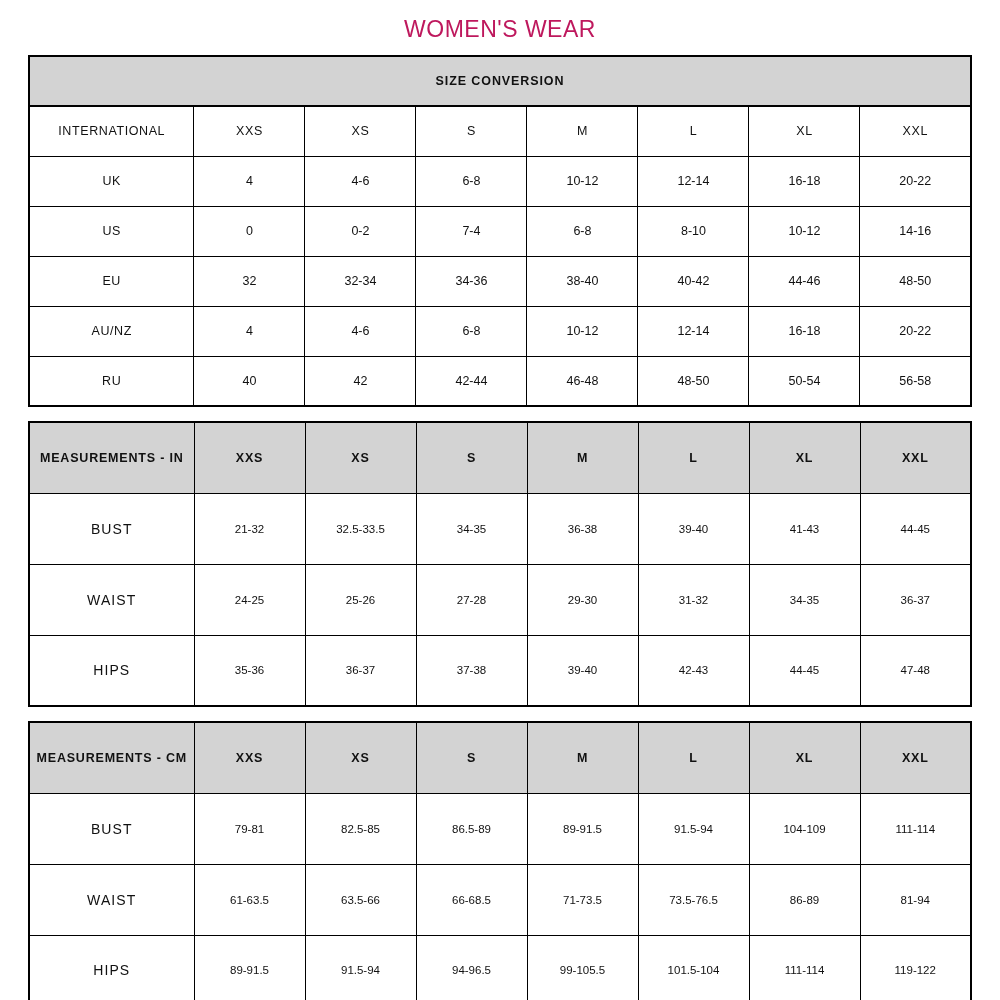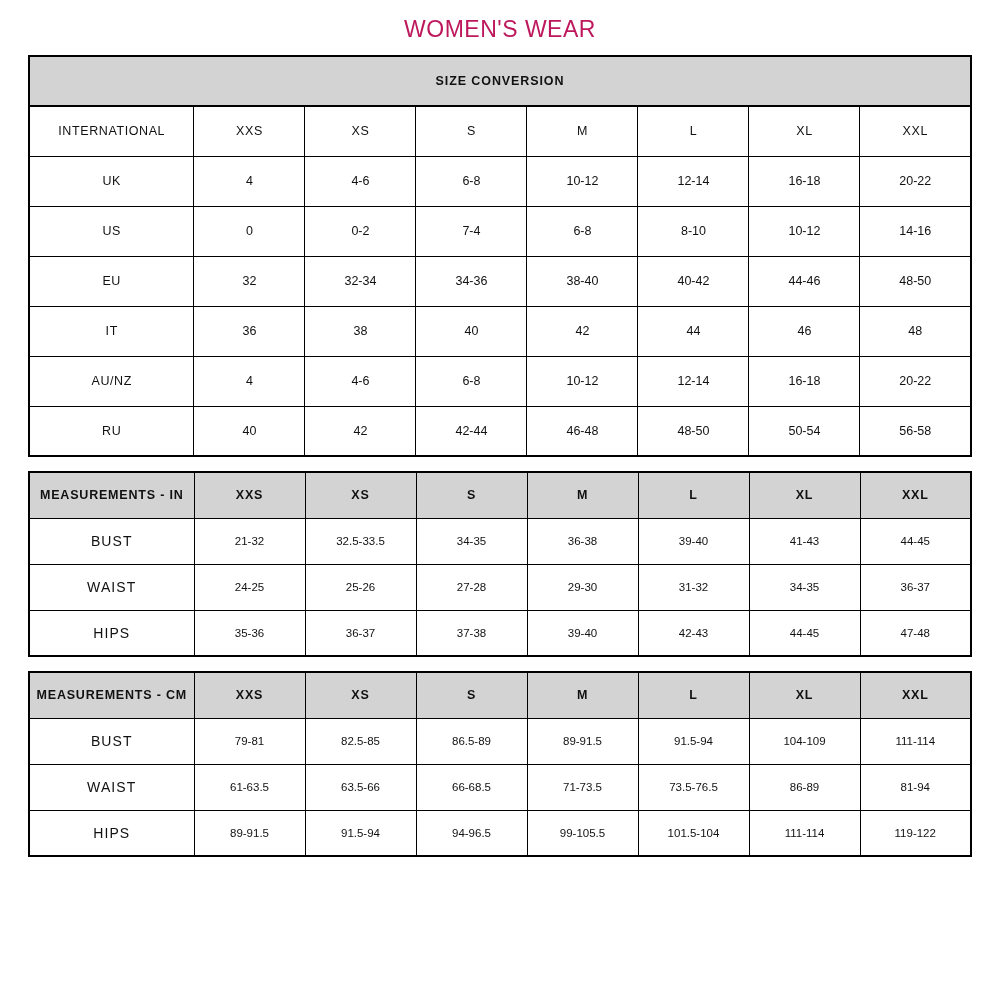--- a/index.html
+++ b/index.html
@@ -55,21 +55,21 @@
   .t-conv tr { height: 50px; }
   .t-conv .hdr-row td {
     font-size: 12.5px;
     letter-spacing: 0.6px;
   }
   .t-conv .rowlabel {
     letter-spacing: 0.6px;
   }
   
   .t-meas { margin-bottom: 14px; }
-  .t-meas tr { height: 46px; }
+  .t-meas tr { height: 71px; }
   .t-meas thead td {
     background: #d3d3d3;
     font-weight: bold;
     letter-spacing: 0.8px;
     font-size: 12.5px;
     border-bottom: 1px solid #000;
   }
   .t-meas .rowlabel {
     font-size: 14px;
     letter-spacing: 1.1px;
@@ -140,30 +140,20 @@
         <td class="rowlabel">EU</td>
         <td class="val">32</td>
         <td class="val">32-34</td>
         <td class="val">34-36</td>
         <td class="val">38-40</td>
         <td class="val">40-42</td>
         <td class="val">44-46</td>
         <td class="val">48-50</td>
       </tr>
 
-      <tr>
-        <td class="rowlabel">IT</td>
-        <td class="val">36</td>
-        <td class="val">38</td>
-        <td class="val">40</td>
-        <td class="val">42</td>
-        <td class="val">44</td>
-        <td class="val">46</td>
-        <td class="val">48</td>
-      </tr>
 
       <tr>
         <td class="rowlabel">AU/NZ</td>
         <td class="val">4</td>
         <td class="val">4-6</td>
         <td class="val">6-8</td>
         <td class="val">10-12</td>
         <td class="val">12-14</td>
         <td class="val">16-18</td>
         <td class="val">20-22</td>

